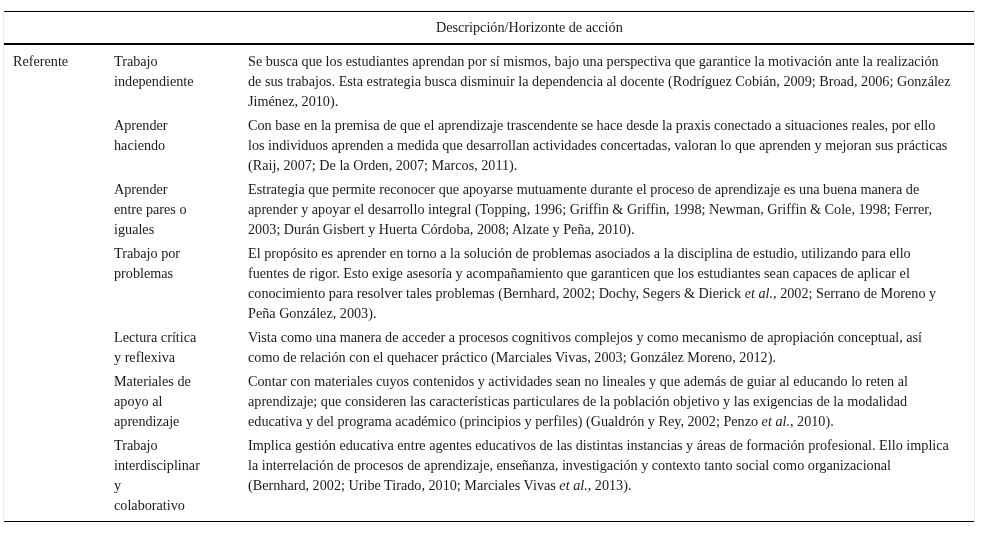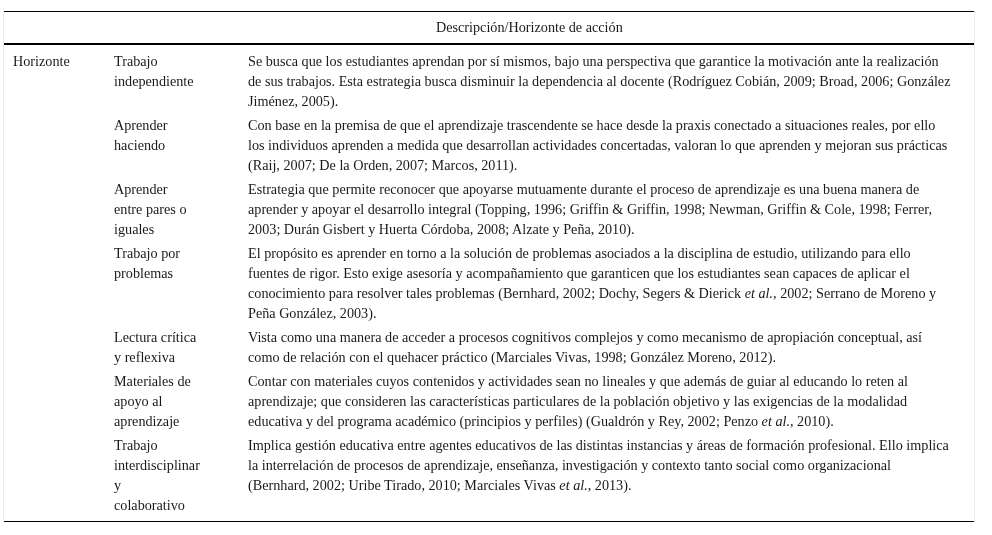--- a/index.html
+++ b/index.html
@@ -46,43 +46,43 @@
       </colgroup>
     <thead>
       <tr>
         <th></th>
         <th></th>
         <th class="hdr-desc">Descripción/Horizonte de acción</th>
       </tr>
     </thead>
     <tbody id="tbody">
         <tr class="first">
-          <td class="c1">Horizonte</td>
+          <td class="c1">Referente</td>
           <td class="c2">Trabajo<br>independiente</td>
-          <td class="c3">Se busca que los estudiantes aprendan por sí mismos, bajo una perspectiva que garantice la motivación ante la realización de sus trabajos. Esta estrategia busca disminuir la dependencia al docente (Rodríguez Cobián, 2009; Broad, 2006; González Jiménez, 2005).</td>
+          <td class="c3">Se busca que los estudiantes aprendan por sí mismos, bajo una perspectiva que garantice la motivación ante la realización de sus trabajos. Esta estrategia busca disminuir la dependencia al docente (Rodríguez Cobián, 2009; Broad, 2006; González Jiménez, 2010).</td>
         </tr>
         <tr>
           <td class="c1"></td>
           <td class="c2">Aprender<br>haciendo</td>
           <td class="c3">Con base en la premisa de que el aprendizaje trascendente se hace desde la praxis conectado a situaciones reales, por ello los individuos aprenden a medida que desarrollan actividades concertadas, valoran lo que aprenden y mejoran sus prácticas (Raij, 2007; De la Orden, 2007; Marcos, 2011).</td>
         </tr>
         <tr>
           <td class="c1"></td>
           <td class="c2">Aprender<br>entre pares o<br>iguales</td>
           <td class="c3">Estrategia que permite reconocer que apoyarse mutuamente durante el proceso de aprendizaje es una buena manera de aprender y apoyar el desarrollo integral (Topping, 1996; Griffin &amp; Griffin, 1998; Newman, Griffin &amp; Cole, 1998; Ferrer, 2003; Durán Gisbert y Huerta Córdoba, 2008; Alzate y Peña, 2010).</td>
         </tr>
         <tr>
           <td class="c1"></td>
           <td class="c2">Trabajo por<br>problemas</td>
           <td class="c3">El propósito es aprender en torno a la solución de problemas asociados a la disciplina de estudio, utilizando para ello fuentes de rigor. Esto exige asesoría y acompañamiento que garanticen que los estudiantes sean capaces de aplicar el conocimiento para resolver tales problemas (Bernhard, 2002; Dochy, Segers &amp; Dierick <em>et al.</em>, 2002; Serrano de Moreno y Peña González, 2003).</td>
         </tr>
         <tr>
           <td class="c1"></td>
           <td class="c2">Lectura crítica<br>y reflexiva</td>
-          <td class="c3">Vista como una manera de acceder a procesos cognitivos complejos y como mecanismo de apropiación conceptual, así como de relación con el quehacer práctico (Marciales Vivas, 1998; González Moreno, 2012).</td>
+          <td class="c3">Vista como una manera de acceder a procesos cognitivos complejos y como mecanismo de apropiación conceptual, así como de relación con el quehacer práctico (Marciales Vivas, 2003; González Moreno, 2012).</td>
         </tr>
         <tr>
           <td class="c1"></td>
           <td class="c2">Materiales de<br>apoyo al<br>aprendizaje</td>
           <td class="c3">Contar con materiales cuyos contenidos y actividades sean no lineales y que además de guiar al educando lo reten al aprendizaje; que consideren las características particulares de la población objetivo y las exigencias de la modalidad educativa y del programa académico (principios y perfiles) (Gualdrón y Rey, 2002; Penzo <em>et al.</em>, 2010).</td>
         </tr>
         <tr>
           <td class="c1"></td>
           <td class="c2">Trabajo<br>interdisciplinar<br>y<br>colaborativo</td>
           <td class="c3">Implica gestión educativa entre agentes educativos de las distintas instancias y áreas de formación profesional. Ello implica la interrelación de procesos de aprendizaje, enseñanza, investigación y contexto tanto social como organizacional (Bernhard, 2002; Uribe Tirado, 2010; Marciales Vivas <em>et al.</em>, 2013).</td>

